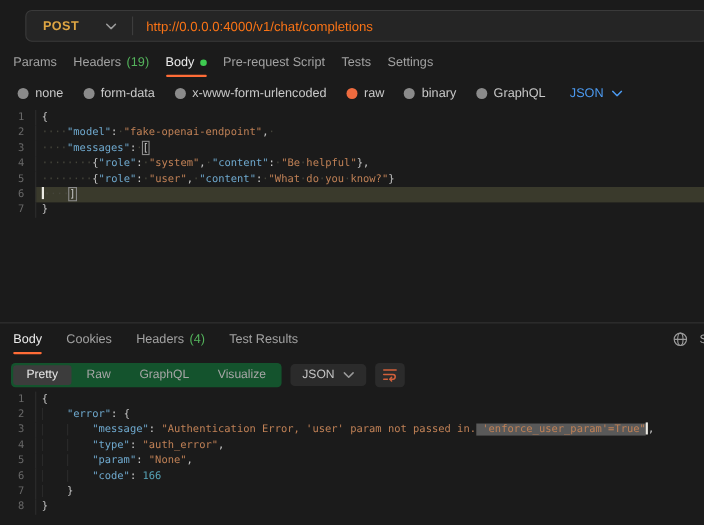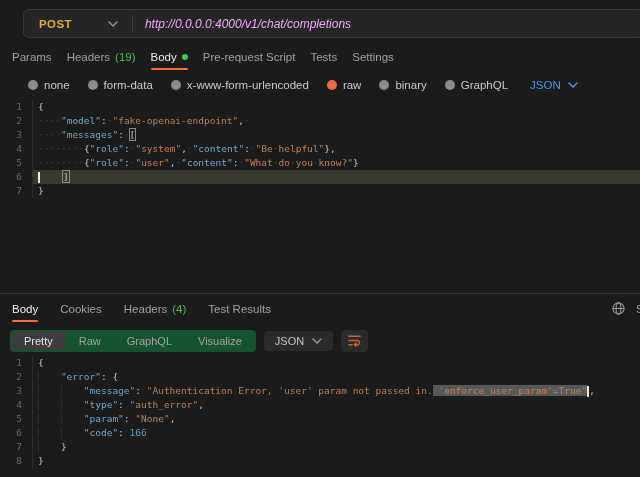--- a/index.html
+++ b/index.html
@@ -13,35 +13,35 @@
   body{
     width:640px;height:477px;position:relative;overflow:hidden;
     background:var(--bg);font-family:"Liberation Sans",sans-serif;
   }
   
   .urlbar{
     position:absolute;left:23px;top:9px;width:621px;height:29px;
     background:var(--panel);border:1px solid #3a3a3a;border-radius:6px;
     display:flex;align-items:center;
   }
-  .method-btn{display:flex;align-items:center;gap:36px;padding:0 14px 0 15px;cursor:default;}
+  .method-btn{display:flex;align-items:center;gap:24px;padding:0 14px 0 15px;cursor:default;}
   .method-label{color:var(--method);font-weight:bold;font-size:11.5px;letter-spacing:.4px;}
   .chev{stroke:#9a9a9a;fill:none;stroke-width:1.4;stroke-linecap:round;stroke-linejoin:round;}
   .urlbar .sep{width:1px;height:17px;background:#3d3d3d;}
-  .url-text{color:#f0abfc;font-size:12px;padding-left:12px;white-space:nowrap;font-style:italic;}
+  .url-text{color:#f97316;font-size:12px;padding-left:12px;white-space:nowrap;}
   
   .tabs-row{position:absolute;left:0;width:100%;display:flex;align-items:stretch;font-size:11.5px;}
   #req-tabs{top:46px;height:22px;padding-left:12px;gap:15px;}
   .tab{display:flex;align-items:center;gap:5px;color:#a2a2a2;position:relative;cursor:default;white-space:nowrap;}
   .tab.active{color:#ececec;}
   .tab.active::after{content:"";position:absolute;left:0;right:0;bottom:-2px;height:2.5px;background:var(--accent);border-radius:1px;}
   .tab .count{color:var(--count-green);}
   .tab .gdot{width:6px;height:6px;border-radius:50%;background:var(--dot-green);}
   
-  .radio-row{position:absolute;left:0;top:74px;width:100%;height:22px;display:flex;align-items:center;padding-left:28px;gap:18px;font-size:11.5px;color:#c9c9c9;}
+  .radio-row{position:absolute;left:0;top:74px;width:100%;height:22px;display:flex;align-items:center;padding-left:16px;gap:18px;font-size:11.5px;color:#c9c9c9;}
   .radio-item{display:flex;align-items:center;gap:6px;cursor:default;white-space:nowrap;}
   .radio{width:10px;height:10px;border-radius:50%;background:#8b8b8b;flex:none;}
   .radio.selected{background:#ee6b3f;}
   .lang-select{display:flex;align-items:center;gap:7px;color:var(--link);margin-left:4px;cursor:default;}
   .lang-select .chev{stroke:var(--link);}
   
   .editor{position:absolute;left:0;width:100%;}
   #req-editor{top:100px;}
   #res-editor{top:356px;}
   .ed-line{display:flex;height:14px;font-family:"DejaVu Sans Mono",monospace;font-size:9.5px;line-height:14px;}

